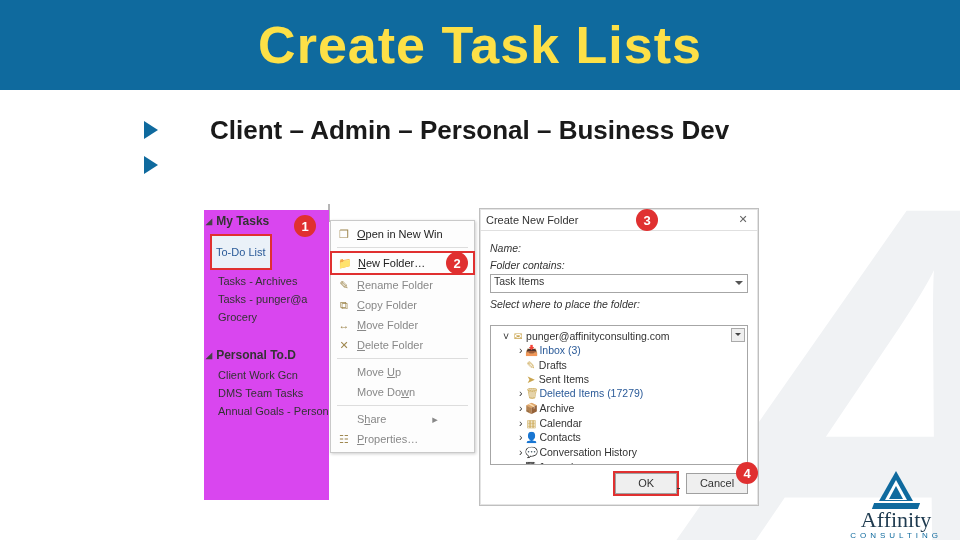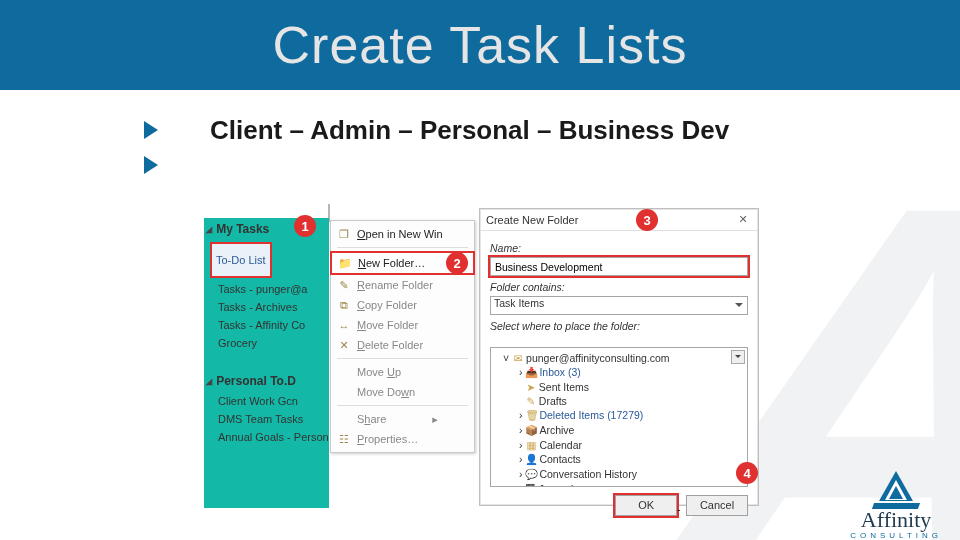--- a/index.html
+++ b/index.html
@@ -1,30 +1,30 @@
 <!DOCTYPE html>
 <html><head>
 <meta charset="utf-8">
 <style>
   *{box-sizing:border-box;margin:0;padding:0;font-family:Arial,Helvetica,sans-serif;}
   html,body{width:960px;height:540px;overflow:hidden;background:#fff;}
   
   .slide{position:relative;width:960px;height:540px;background:#fff;}
   .title-bar{position:absolute;left:0;right:0;top:0;height:90px;background:#0f6a9e;display:flex;align-items:center;justify-content:center;}
-  .title-bar h1{color:#e5e5e5;font-family:Impact,'Arial Black',sans-serif;font-weight:400;font-size:52px;letter-spacing:1px;}
+  .title-bar h1{color:#fde047;font-family:Impact,'Arial Black',sans-serif;font-weight:700;font-size:52px;letter-spacing:1px;}
   .bullets{position:absolute;left:144px;top:115px;}
   .bullet-row{display:flex;align-items:flex-start;margin-bottom:4px;}
   .bullet-row .tri{width:0;height:0;border-left:14px solid #0f6a9e;border-top:9px solid transparent;border-bottom:9px solid transparent;margin-top:6px;margin-right:52px;}
   .bullet-row span{font-size:26px;font-weight:700;color:#1a1a1a;}
   
   .watermark{position:absolute;right:-120px;top:80px;font-size:560px;color:#f0f2f4;font-weight:700;font-style:italic;font-family:Arial;transform:skewX(-8deg);pointer-events:none;z-index:0;}
   
   .comp{position:absolute;left:204px;top:210px;width:560px;height:300px;font-size:11px;color:#333;z-index:1;}
   
-  .pane1{position:absolute;left:0;top:8px;width:125px;height:290px;background:#14b8a6;}
+  .pane1{position:absolute;left:0;top:0;width:125px;height:290px;background:#d946ef;}
   .hdr{font-weight:600;font-size:12px;padding:4px 0 4px 2px;}
   .hdr::before{content:"◢";font-size:8px;display:inline-block;transform:rotate(0deg);margin-right:4px;color:#444;vertical-align:middle;}
   .task-item{padding:3px 0 3px 14px;color:#333;white-space:nowrap;overflow:hidden;}
   .todo-hl{margin:2px 0 2px 6px;padding:10px 4px;border:2px solid #e03030;display:inline-block;background:#eaf1f8;color:#2a5a98;font-weight:400;}
   .hdr2{margin-top:18px;}
   
   .pane2{position:absolute;left:126px;top:10px;width:145px;background:#fdfdfd;border:1px solid #c9c9c9;box-shadow:1px 1px 3px rgba(0,0,0,.2);padding:3px 0;}
   .menu-item{display:flex;align-items:center;padding:3px 6px;color:#888;gap:6px;font-size:11px;}
   .menu-item .micon{width:14px;height:14px;display:flex;align-items:center;justify-content:center;color:#9f8850;font-size:11px;}
   .menu-item.enabled{color:#222;}
@@ -96,23 +96,22 @@
 
     <div class="badge b1">1</div>
     <div class="badge b2">2</div>
     <div class="badge b3">3</div>
     <div class="badge b4">4</div>
     <div class="cursor">➤</div>
 
     <div class="pane1">
       <div class="hdr">My Tasks</div>
       <div class="todo-hl">To-Do List</div>
+      <div class="task-item">Tasks - Archives</div>
       <div class="task-item">Tasks - punger@a</div>
-      <div class="task-item">Tasks - Archives</div>
-      <div class="task-item">Tasks - Affinity Co</div>
       <div class="task-item">Grocery</div>
       <div class="hdr hdr2">Personal To.D</div>
       <div class="task-item">Client Work   Gcn</div>
       <div class="task-item">DMS Team Tasks</div>
       <div class="task-item">Annual Goals - Personal &amp; Professional</div>
     </div>
 
     <div class="pane2">
       <div class="menu-item enabled">
         <span class="micon">❐</span>
@@ -159,30 +158,29 @@
       </div>
     </div>
 
     <div class="pane3">
       <div class="titlebar">
         <span>Create New Folder</span>
         <span class="closex">✕</span>
       </div>
       <div class="dlg-body">
         <div class="lbl">Name:</div>
-        <input class="inp inp-hl" value="Business Development" style="">
         <div class="lbl">Folder contains:</div>
         <div class="sel"><span>Task Items</span></div>
         <div class="lbl">Select where to place the folder:</div>
         <div class="tree">
           <div class="dropbtn"></div>
           <div class="tree-row lvl1">˅ <span class="ticon">✉</span><span>punger@affinityconsulting.com</span></div>
           <div class="tree-row lvl2">› <span class="ticon">📥</span><span class="blue">Inbox</span> <span class="ct">(3)</span></div>
+          <div class="tree-row lvl2">&nbsp;&nbsp;<span class="ticon">✎</span><span>Drafts</span></div>
           <div class="tree-row lvl2">&nbsp;&nbsp;<span class="ticon">➤</span><span>Sent Items</span></div>
-          <div class="tree-row lvl2">&nbsp;&nbsp;<span class="ticon">✎</span><span>Drafts</span></div>
           <div class="tree-row lvl2">› <span class="ticon">🗑</span><span class="blue">Deleted Items</span> <span class="ct">(17279)</span></div>
           <div class="tree-row lvl2">› <span class="ticon">📦</span><span>Archive</span></div>
           <div class="tree-row lvl2">› <span class="ticon">▦</span><span>Calendar</span></div>
           <div class="tree-row lvl2">› <span class="ticon">👤</span><span>Contacts</span></div>
           <div class="tree-row lvl2">› <span class="ticon">💬</span><span>Conversation History</span></div>
           <div class="tree-row lvl2">&nbsp;&nbsp;<span class="ticon">📓</span><span>Journal</span></div>
 
         </div>
         <div class="btnrow">
           <span class="btn btn-hl">OK</span>

